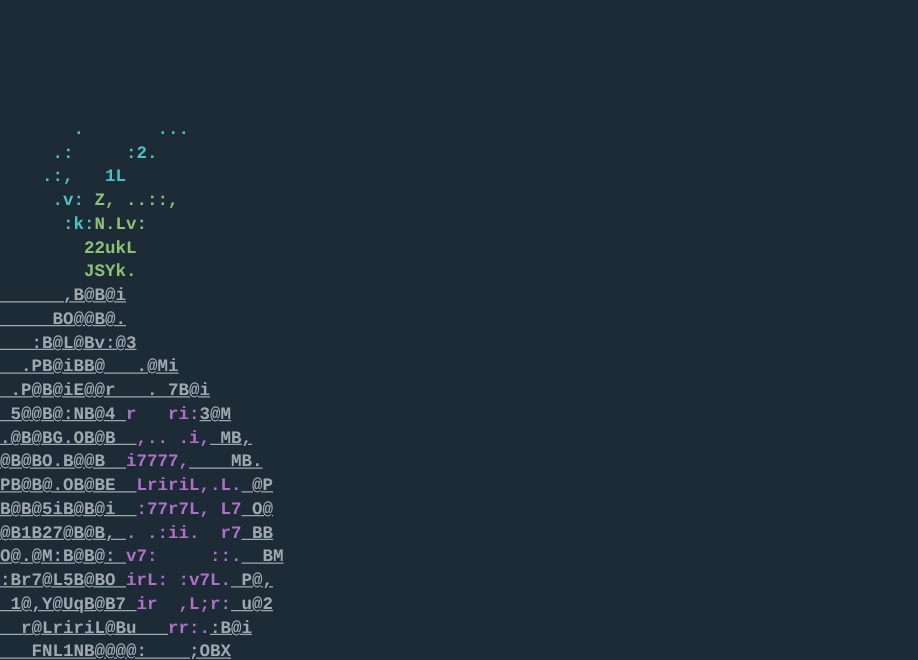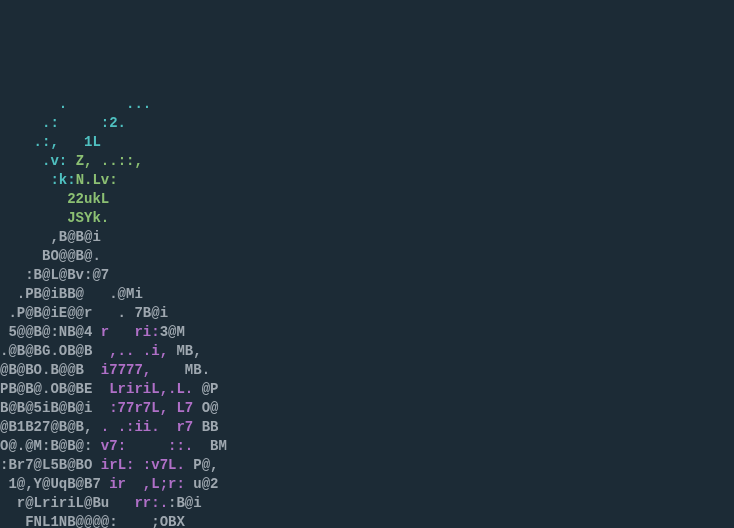--- a/index.html
+++ b/index.html
@@ -10,39 +10,39 @@
       font-weight: bold;
       line-height: 19px;
       white-space: pre;
       padding: 0;
       overflow: hidden;
       width: 734px;
       height: 528px;
     }
     .c-cyan { color: #4fc0c0; }
     .c-green { color: #8cc073; }
-    .c-gray { color: #9fa8b0; }
+    .c-gray { color: #9fa8b0; text-decoration: underline; }
     .c-purple { color: #b070c8; }
   </style>
 </head>
 <body>
 
 
 
 <div>
 <span class="c-cyan">       .       ...</span>
 <span class="c-cyan">     .:     :2.</span>
 <span class="c-cyan">    .:,   1L</span>
 <span class="c-cyan">     .v: </span><span class="c-green">Z, ..::,</span>
 <span class="c-cyan">      :k:</span><span class="c-green">N.Lv:</span>
 <span class="c-green">        22ukL</span>
 <span class="c-green">        JSYk.</span>
 <span class="c-gray">      ,B@B@i</span>
 <span class="c-gray">     BO@@B@.</span>
-<span class="c-gray">   :B@L@Bv:@7</span>
+<span class="c-gray">   :B@L@Bv:@3</span>
 <span class="c-gray">  .PB@iBB@   .@Mi</span>
 <span class="c-gray"> .P@B@iE@@r   . 7B@i</span>
 <span class="c-gray"> 5@@B@:NB@4 </span><span class="c-purple">r   ri:</span><span class="c-gray">3@M</span>
 <span class="c-gray">.@B@BG.OB@B  </span><span class="c-purple">,.. .i,</span><span class="c-gray"> MB,</span>
 <span class="c-gray">@B@BO.B@@B  </span><span class="c-purple">i7777,</span><span class="c-gray">    MB.</span>
 <span class="c-gray">PB@B@.OB@BE  </span><span class="c-purple">LririL,.L.</span><span class="c-gray"> @P</span>
 <span class="c-gray">B@B@5iB@B@i  </span><span class="c-purple">:77r7L, L7</span><span class="c-gray"> O@</span>
 <span class="c-gray">@B1B27@B@B, </span><span class="c-purple">. .:ii.  r7</span><span class="c-gray"> BB</span>
 <span class="c-gray">O@.@M:B@B@: </span><span class="c-purple">v7:     ::.</span><span class="c-gray">  BM</span>
 <span class="c-gray">:Br7@L5B@BO </span><span class="c-purple">irL: :v7L.</span><span class="c-gray"> P@,</span>

